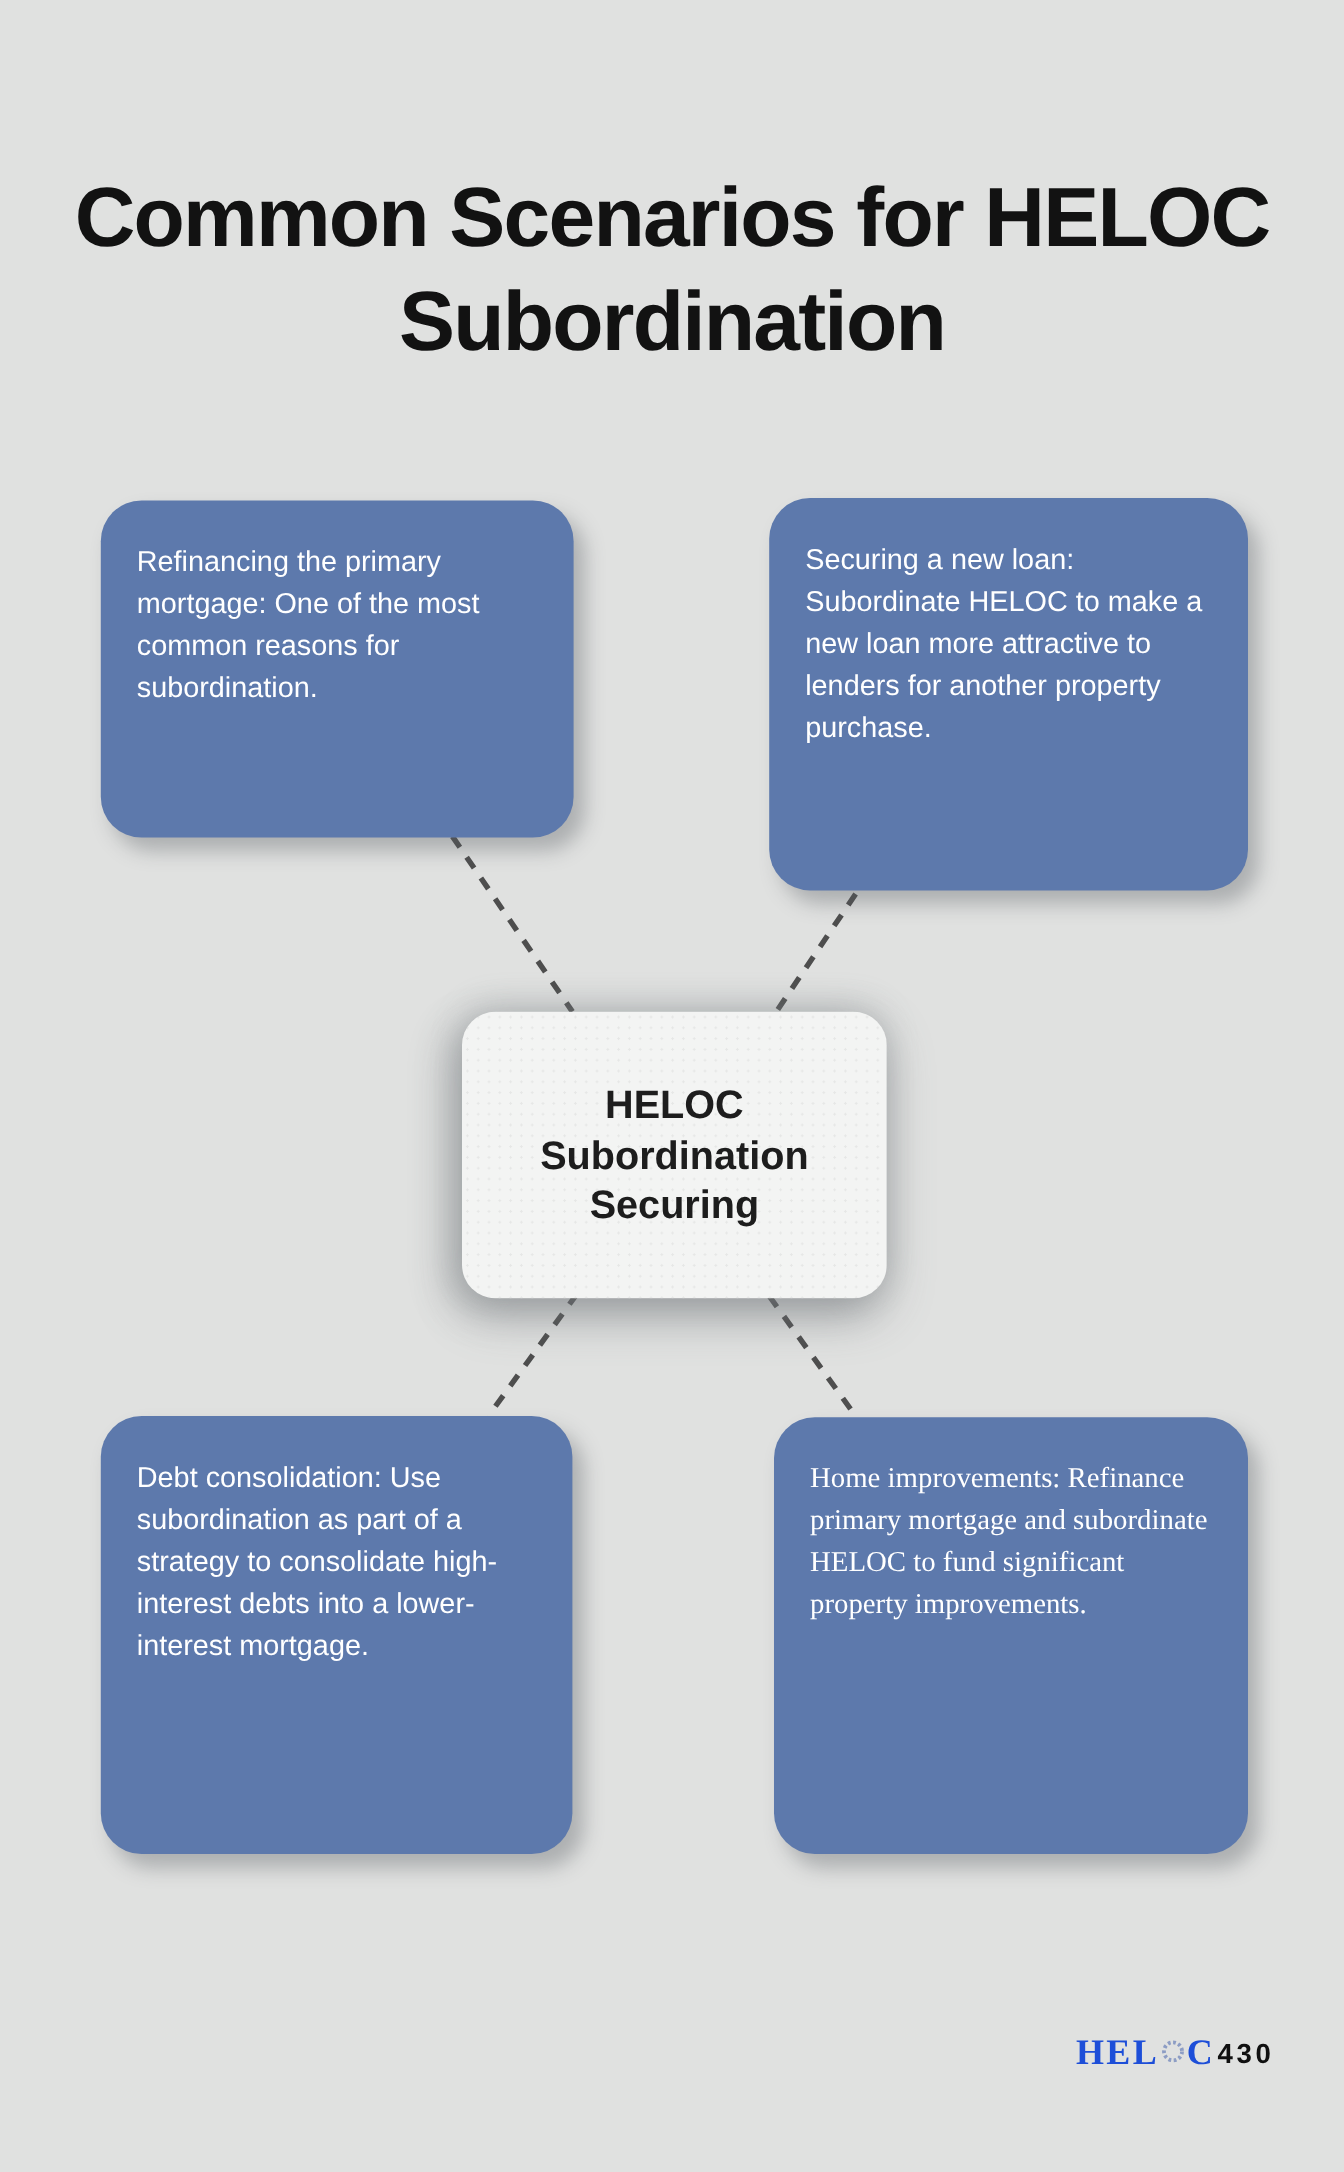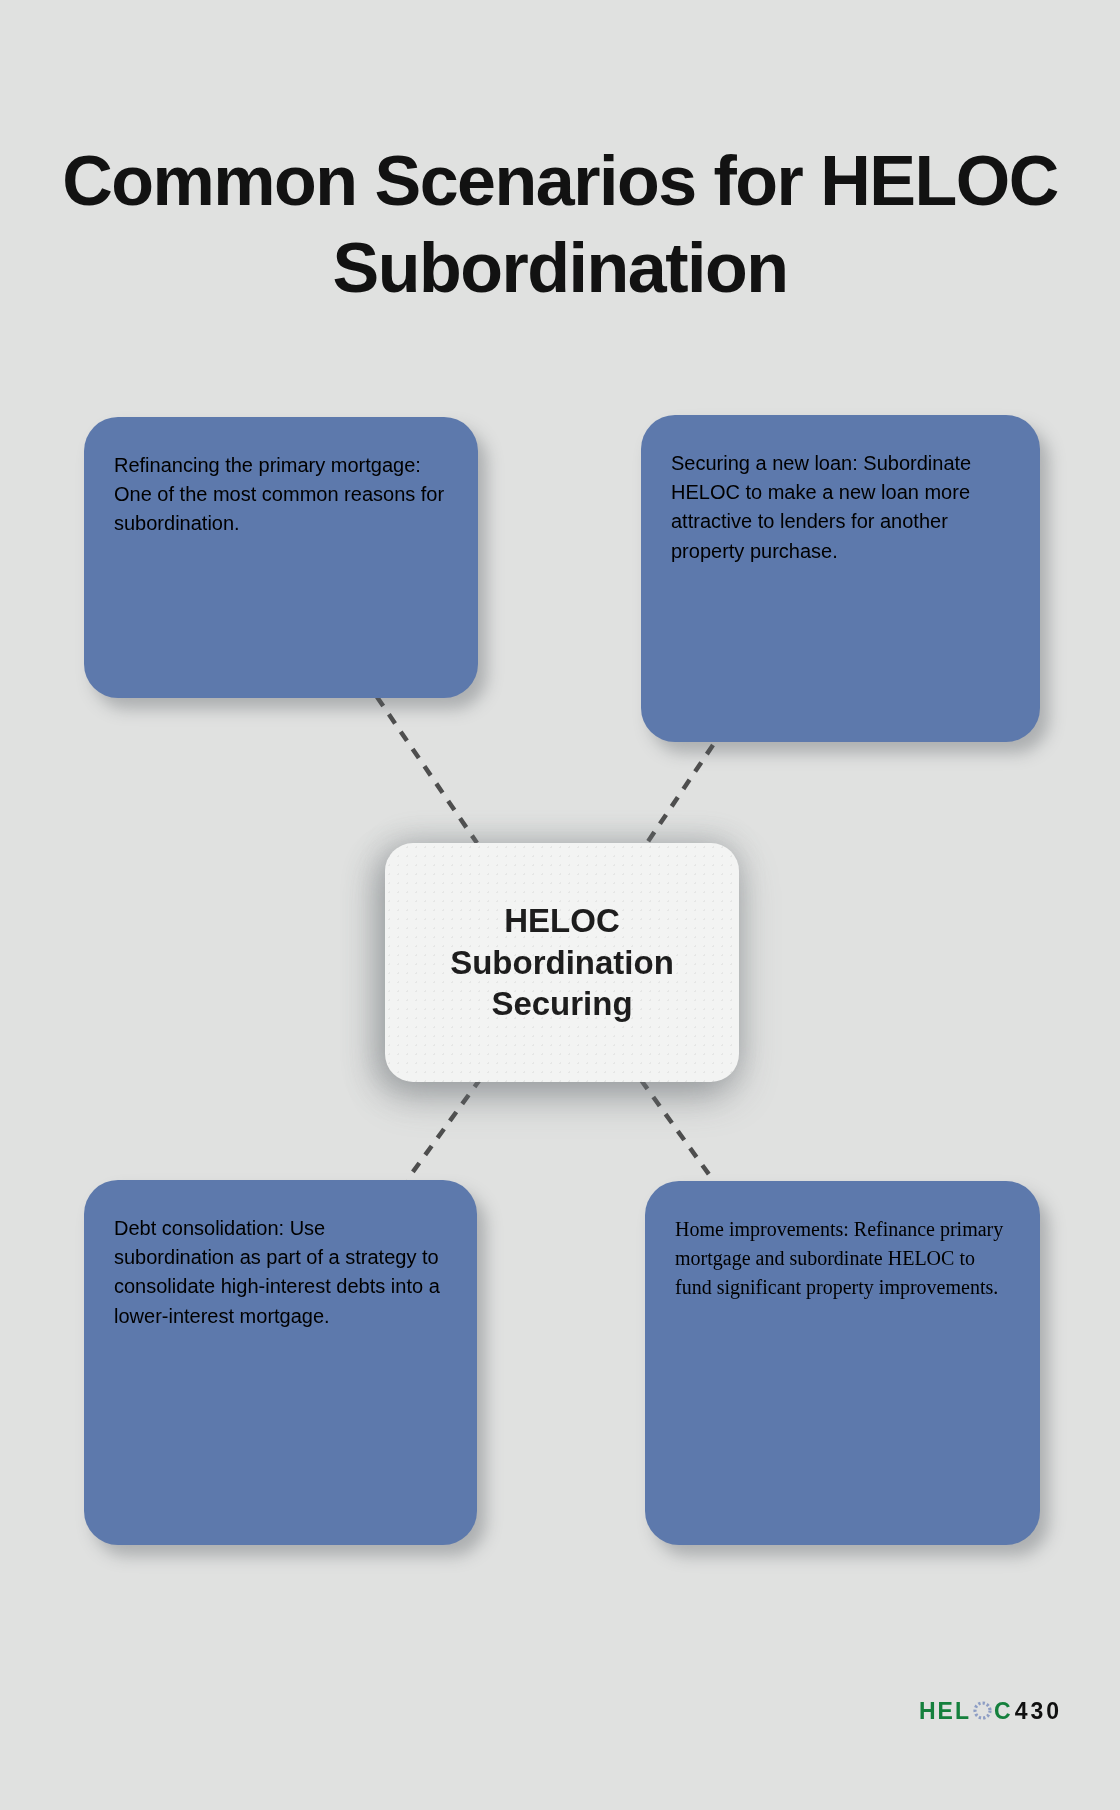--- a/index.html
+++ b/index.html
@@ -25,22 +25,22 @@
     font-weight: 700;
     letter-spacing: -1.5px;
     line-height: 1.24;
     color: #121212;
     margin-top: 32px;
   }
   .card {
     position: absolute;
     background: #5d79ac;
     border-radius: 34px;
-    color: #000000;
-    font-size: 20px;
+    color: #ffffff;
+    font-size: 24px;
     line-height: 1.46;
     padding: 34px 28px 28px 30px;
     box-shadow: 9px 11px 16px rgba(90, 95, 100, 0.38);
   }
   .card-tl { left: 84px;  top: 417px;  width: 394px; height: 281px; }
   .card-tr { left: 641px; top: 415px;  width: 399px; height: 327px; }
   .card-bl { left: 84px;  top: 1180px; width: 393px; height: 365px; }
   .card-br { left: 645px; top: 1181px; width: 395px; height: 364px; font-family: Liberation Serif, serif; }
   .center-node {
     position: absolute;
@@ -79,24 +79,25 @@
   }
   .logo {
     position: absolute;
     top: 1697px;
     right: 58px;
     display: flex;
     align-items: center;
     height: 28px;
   }
   .logo-heloc {
-    color: #15803d;
+    color: #1d4ed8;
     font-weight: 700;
-    font-size: 23px;
+    font-size: 30px;
     letter-spacing: 2px;
+    font-family: Liberation Serif, serif;
   }
   .logo-o-icon {
     display: inline-block;
     margin: 0 1px;
     transform: translateY(1px);
   }
   .logo-360 {
     color: #101010;
     font-weight: 700;
     font-size: 23px;

